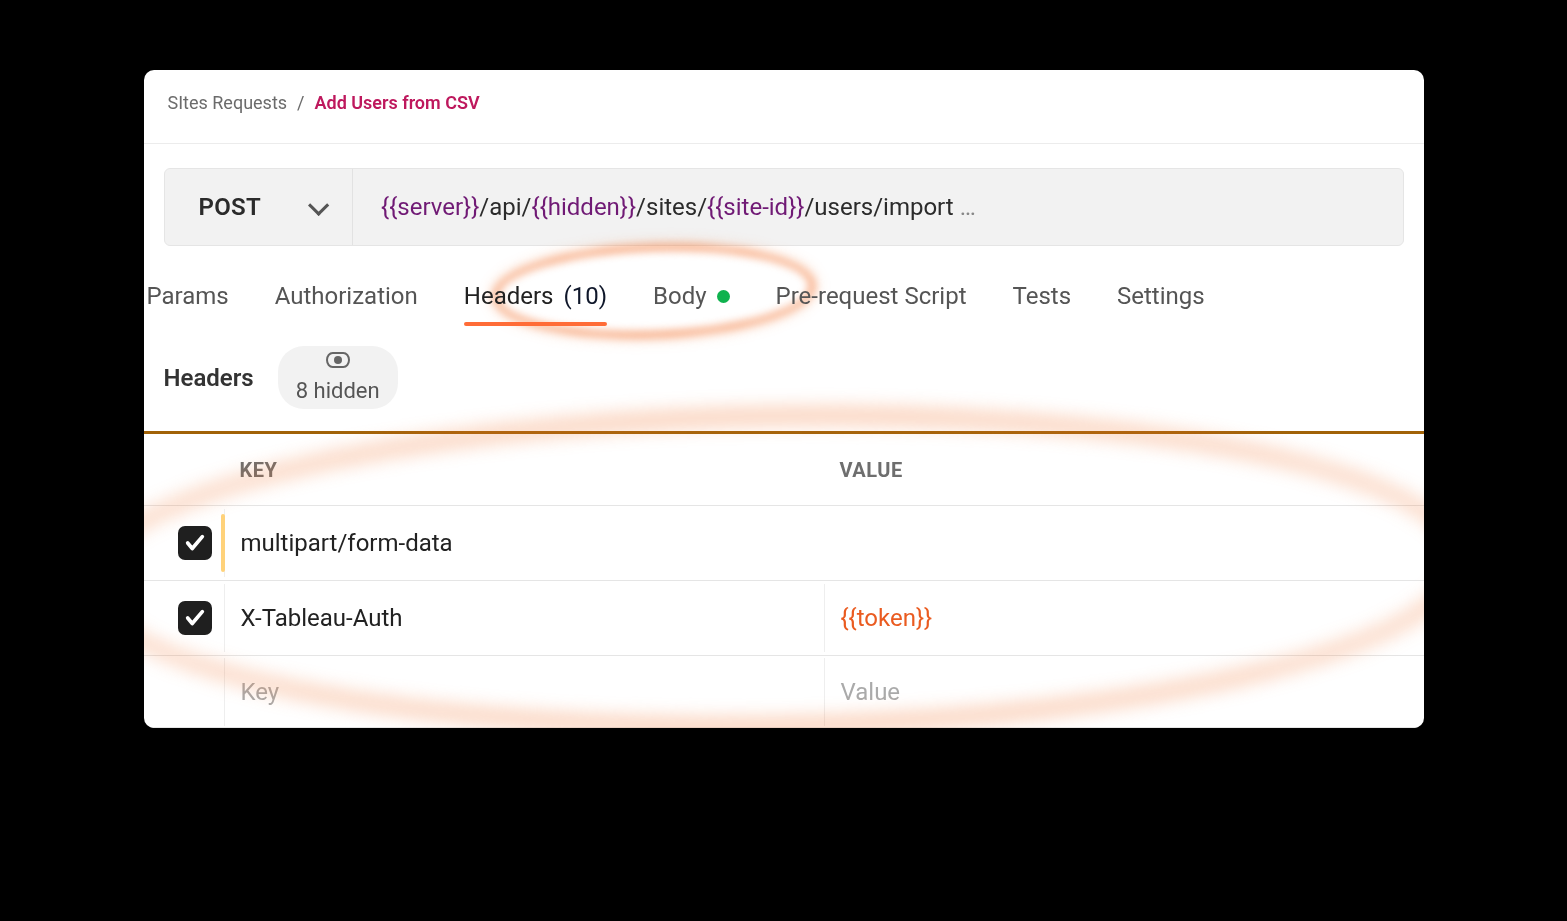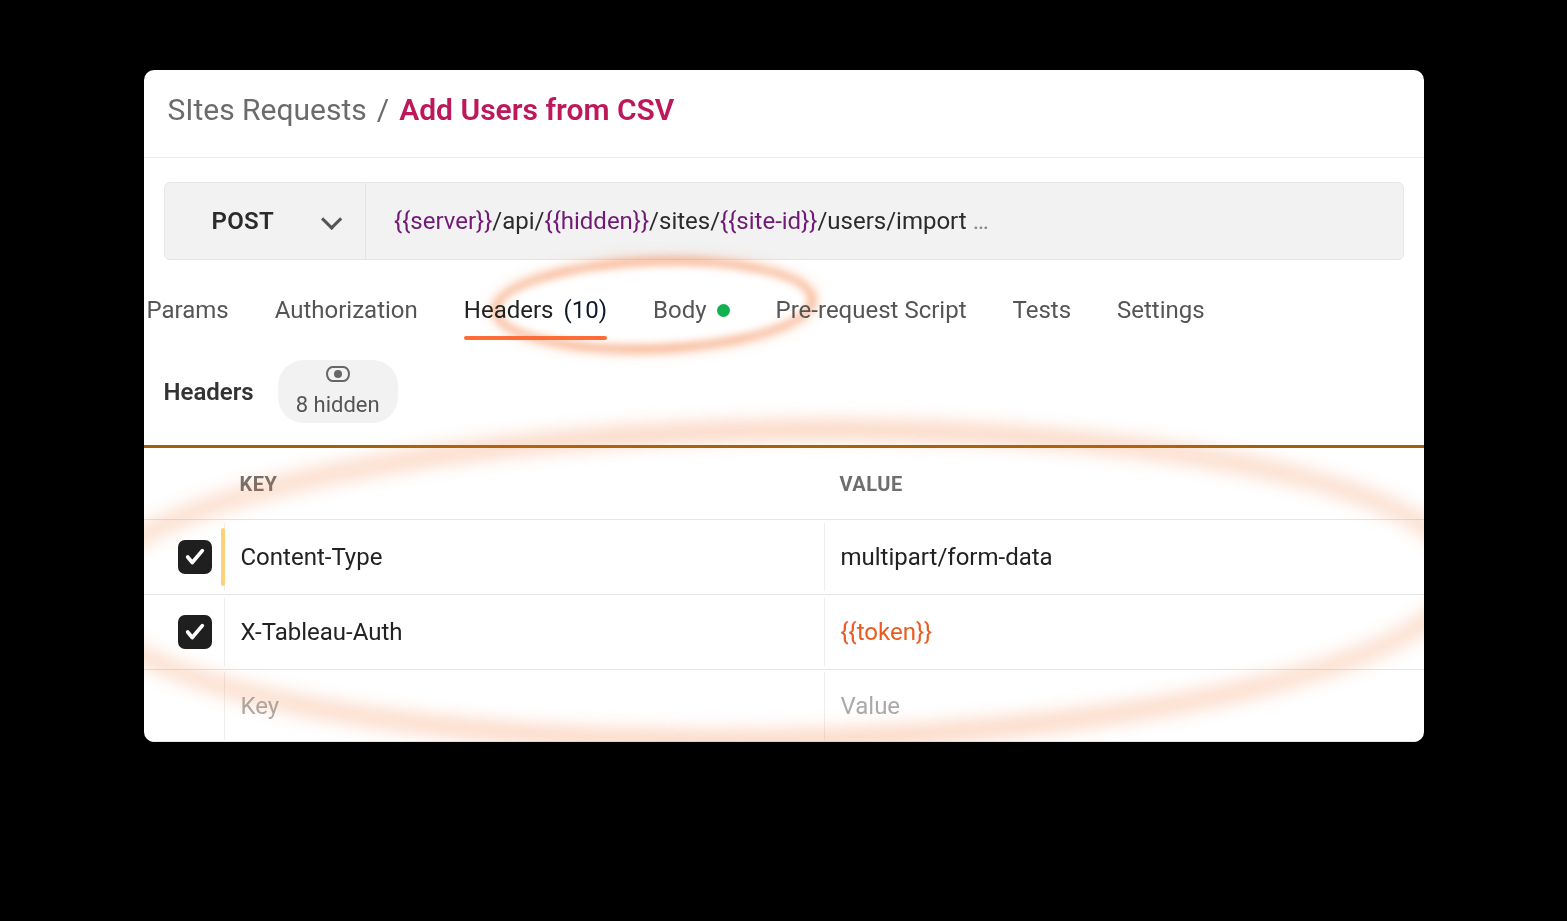--- a/index.html
+++ b/index.html
@@ -17,21 +17,21 @@
     background: #fff;
     border-radius: 10px;
     overflow: hidden;
     box-shadow: 0 6px 40px rgba(0,0,0,.6);
   }
 
   
   .bc {
     padding: 22px 24px 30px;
     border-bottom: 1px solid #ececec;
-    font-size: 30px;
+    font-size: 18px;
     display: flex;
     align-items: center;
     gap: 10px;
   }
   .bc .parent { color: #6b6b6b; }
   .bc .slash { color: #6b6b6b; }
   .bc .title { color: #be185d; font-weight: 650; }
 
   
   .req-wrap { padding: 24px 20px 0; }
@@ -41,21 +41,21 @@
     background: #f2f2f2;
     border: 1px solid #e5e5e5;
     border-radius: 6px;
     height: 78px;
     overflow: hidden;
   }
   .method {
     display: flex;
     align-items: center;
     gap: 48px;
-    padding: 0 28px 0 47px;
+    padding: 0 28px 0 34px;
     border-right: 1px solid #e2e2e2;
     font-weight: 650;
     font-size: 24px;
     color: #2b2b2b;
     letter-spacing: .3px;
   }
   .chev {
     width: 15px; height: 15px;
     border-right: 3px solid #555;
     border-bottom: 3px solid #555;
@@ -272,21 +272,20 @@
       </div>
 
       <div class="row body first">
         <div class="cell-chk">
           <span class="chk">
             <svg viewBox="0 0 24 24">
                 <path d="M4 12 L9 18 L20 5"></path>
               </svg>
           </span>
         </div>
-        <div class="cell-key">Content-Type</div>
         <div class="cell-val">multipart/form-data</div>
       </div>
 
       <div class="row body">
         <div class="cell-chk">
           <span class="chk">
             <svg viewBox="0 0 24 24">
                 <path d="M4 12 L9 18 L20 5"></path>
               </svg>
           </span>

